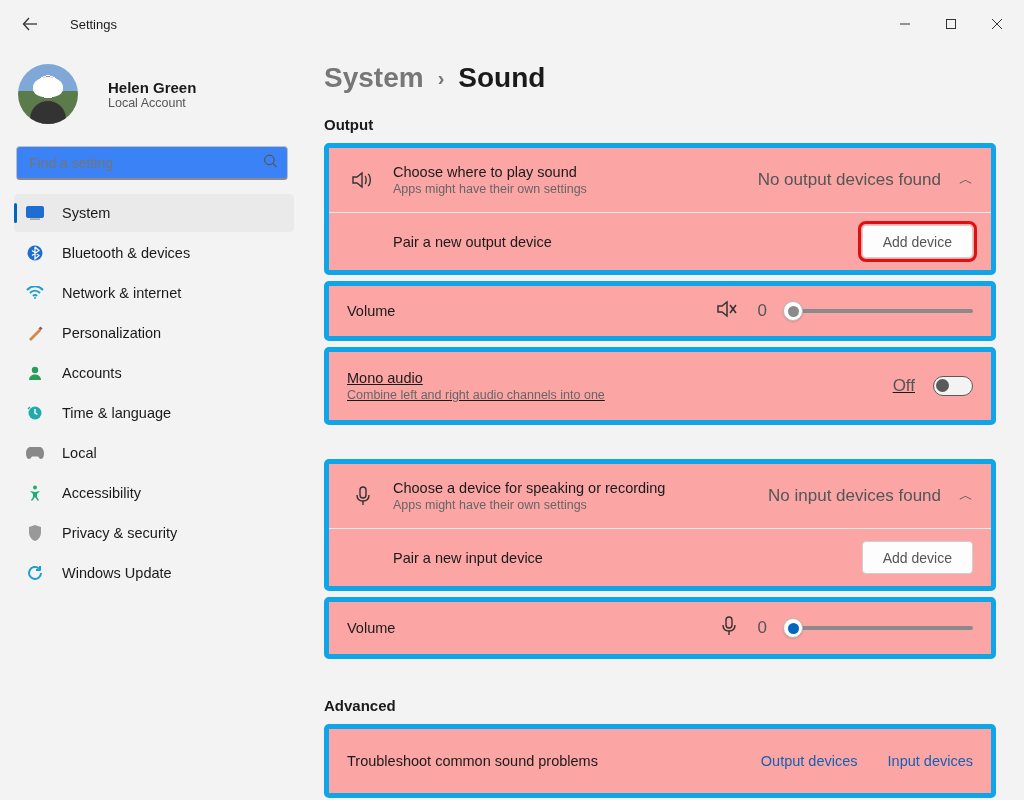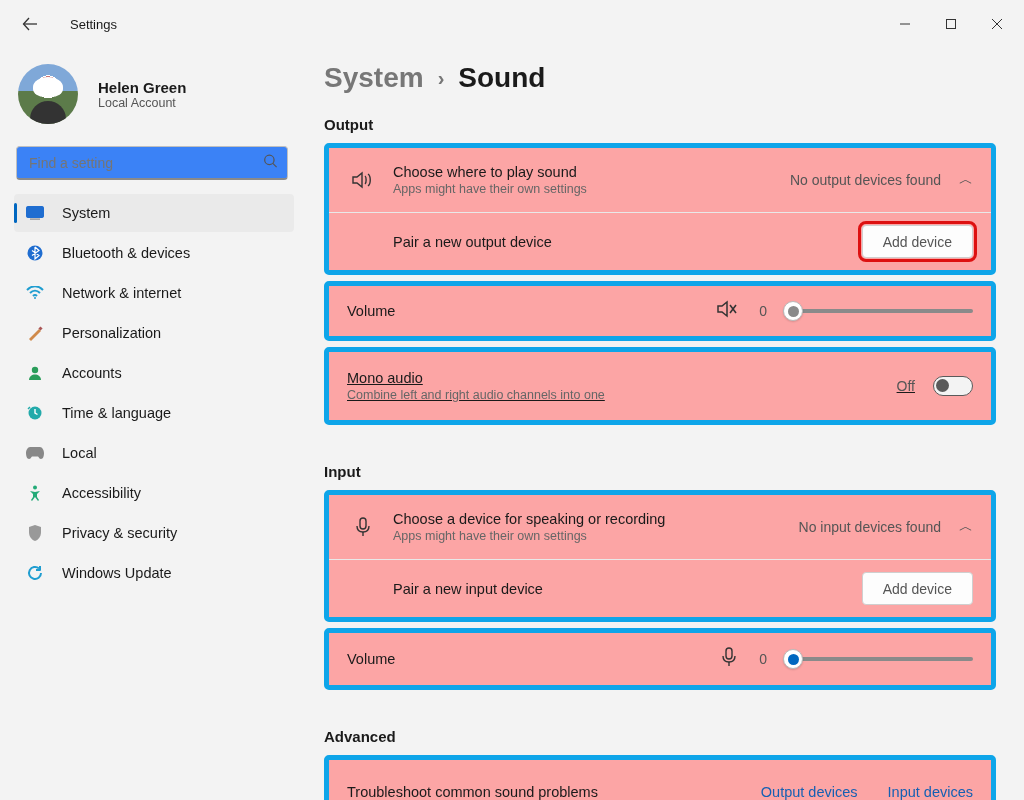--- a/index.html
+++ b/index.html
@@ -11,21 +11,21 @@
   .titlebar .back { width: 32px; height: 32px; display:flex; align-items:center; justify-content:center; color:#333; font-size:16px; }
   .titlebar .title { margin-left:24px; font-size:13px; color:#1a1a1a; }
   .titlebar .spacer { flex:1; }
   .titlebar .winbtn { width:46px; height:32px; display:flex; align-items:center; justify-content:center; color:#333; }
   .winbtn svg { width:10px; height:10px; }
 
   .body { flex:1; display:flex; overflow:hidden; }
 
   
   .sidebar { width: 300px; padding: 8px 6px 8px 14px; display:flex; flex-direction:column; }
-  .profile { display:flex; align-items:center; gap:20px; padding:8px 4px 20px 4px; }
+  .profile { display:flex; align-items:center; gap:30px; padding:8px 4px 20px 4px; }
   .avatar { width:60px; height:60px; border-radius:50%; background: radial-gradient(circle at 50% 38%, #c77 0 22%, #fff 22% 24%, transparent 24%), linear-gradient(#7fa8d8 0 45%, #5c7b4a 45% 100%); background-color:#6a8; position:relative; overflow:hidden; }
   .avatar::after{content:""; position:absolute; left:50%; top:62%; width:36px; height:36px; background:#333; border-radius:50%; transform:translateX(-50%);}
   .avatar::before{content:""; position:absolute; left:50%; top:22%; width:30px; height:20px; background:#fff; border-radius:50% 50% 40% 40%; transform:translateX(-50%);}
   .profile-name { font-size:15px; font-weight:600; }
   .profile-sub { font-size:12.5px; color:#555; }
 
   .search { position:relative; margin: 2px 6px 14px 2px; }
   .search input { width:100%; height:34px; border:1px solid #bfbfbf; border-bottom:2px solid #8a8a8a; border-radius:4px; padding:0 36px 0 12px; font-size:14px; background:#3b82f6; outline:none; }
   .search .sicon { position:absolute; right:10px; top:50%; transform:translateY(-50%); color:#555; }
 
@@ -69,21 +69,21 @@
   .slider.blue .dot{ background:#0067c0; }
   .slider.blue .track{ background:#8a8a8a; }
 
   
   .toggle { width:40px; height:20px; border-radius:10px; border:1.5px solid #5a5a5a; position:relative; background:#f3f3f3; }
   .toggle .knob { position:absolute; left:2px; top:2px; width:13px; height:13px; border-radius:50%; background:#5a5a5a; }
 
   .link { color:#1560b3; font-size:14.5px; cursor:pointer; }
 
   .section-gap { height:28px; }
-  .muted { color:#555; font-size:14px; }
+  .muted { color:#555; font-size:17px; }
 </style>
 </head>
 <body>
 
 <div class="window">
 
   <div class="titlebar">
     <div class="back">
       <svg width="16" height="16" viewBox="0 0 16 16" fill="none" stroke="currentColor" stroke-width="1.3">
           <path d="M7 2 1.5 8 7 14"></path>
@@ -296,21 +296,20 @@
               <span class="muted">Off</span>
               <div class="toggle">
                   <div class="knob"></div>
                 </div>
             </div>
           </div>
         </div>
 
         <div class="section-gap"></div>
 
-        <div class="section-title">Input</div>
 
         <div class="card">
           <div class="row">
             <div class="ricon">
               <svg width="16" height="20" viewBox="0 0 16 20" fill="none" stroke="#333" stroke-width="1.4">
                   <rect x="5" y="1" width="6" height="11" rx="3"></rect>
                   <path d="M2 9c0 4 2.5 6 6 6s6-2 6-6"></path>
                   <line x1="8" y1="15" x2="8" y2="19"></line>
                 </svg>
             </div>

